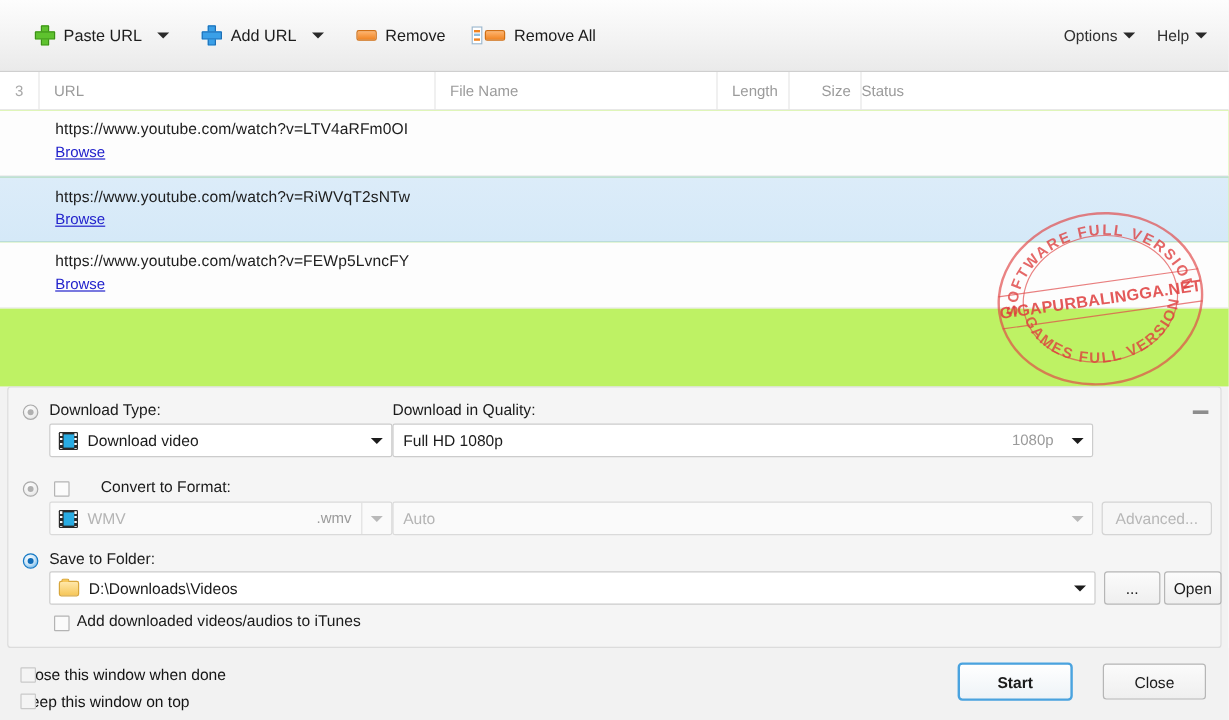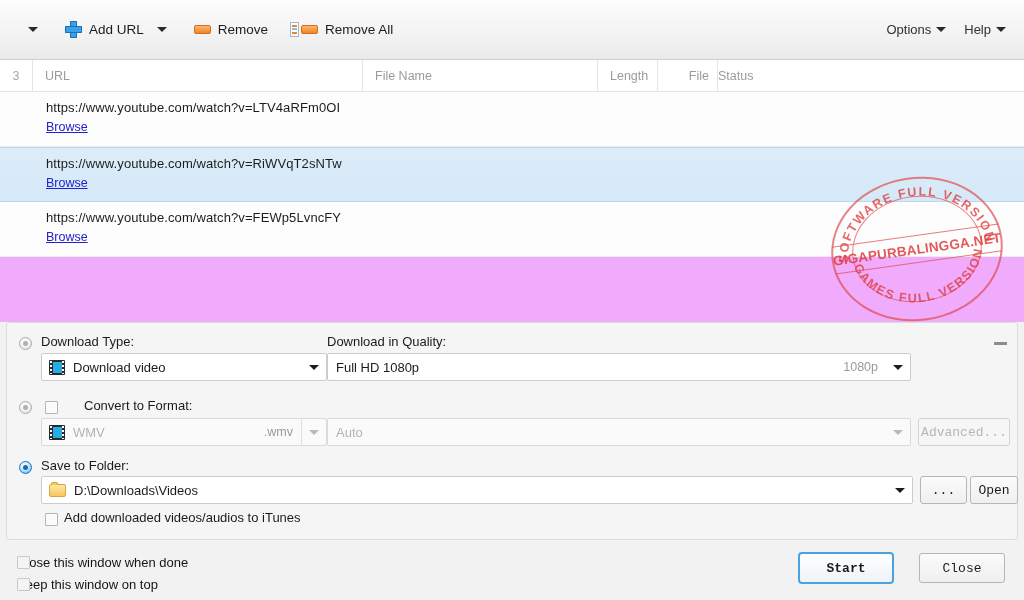--- a/index.html
+++ b/index.html
@@ -83,21 +83,21 @@
     display: flex; align-items: center;
     font-size: 12.5px; color: #9b9b9b;
   }
   .lh-cell { position: relative; height: 32px; display: flex; align-items: center; box-sizing: border-box; }
   .lh-sep { border-left: 1px solid #e6e6e6; }
   .lh-count { width: 32px; justify-content: center; color: #a8a8a8; }
 
   
   .list-body {
     position: absolute; left: 0; top: 92px; width: 1024px; height: 230px;
-    background: #f0abfc; overflow: hidden;
+    background: #bef264; overflow: hidden;
   }
   .row {
     position: relative; height: 55px; box-sizing: border-box;
     border-bottom: 1px solid #ececec;
     background: #fdfdfd;
     padding: 7px 0 0 46px;
   }
   .row.selected {
     background: linear-gradient(to bottom, #dcecf9 0%, #d5e9f8 100%);
     border-top: 1px solid #b8d8ef;
@@ -190,21 +190,21 @@
     content: ""; position: absolute; left: 1px; top: -3px; width: 7px; height: 3px;
     background: #f6c75a; border: 1px solid #d8a63b; border-bottom: none;
     border-radius: 2px 2px 0 0; box-sizing: border-box;
   }
 
   .btn {
     position: absolute; box-sizing: border-box;
     background: linear-gradient(to bottom, #fbfbfb 0%, #efefef 100%);
     border: 1px solid #b6b6b6; border-radius: 3px;
     display: flex; align-items: center; justify-content: center;
-    font-size: 13px; color: #1b1b1b; cursor: default; font-family: Liberation Mono, monospace;
+    font-size: 13px; color: #1b1b1b; cursor: default;
   }
   .btn.disabled { color: #b7b7b7; border-color: #d4d4d4; background: #f6f6f6; }
   .btn.primary {
     border: 2px solid #4aa3df; border-radius: 4px;
     background: linear-gradient(to bottom, #ffffff 0%, #eef3f7 100%);
     font-weight: bold;
   }
 
   
   .footer {
@@ -247,20 +247,24 @@
   }
 </style>
 </head>
 <body>
 
 <div id="app">
 
   <div class="toolbar">
     <div class="tb-left">
 
+      <div class="tb-btn">
+        <span class="plus-ico plus-green"></span>
+        <span>Paste URL</span>
+      </div>
       <div class="tb-caret">
         <span class="caret-down"></span>
       </div>
 
       <div class="tb-btn" style="margin-left:14px">
         <span class="plus-ico plus-blue"></span>
         <span>Add URL</span>
       </div>
       <div class="tb-caret">
         <span class="caret-down"></span>
@@ -294,21 +298,21 @@
         <span class="caret-down"></span>
       </div>
     </div>
   </div>
 
   <div class="list-head">
     <div class="lh-cell lh-count">3</div>
     <div class="lh-cell lh-sep" style="width:330px;padding-left:12px">URL</div>
     <div class="lh-cell lh-sep" style="width:235px;padding-left:12px">File Name</div>
     <div class="lh-cell lh-sep" style="width:60px;padding-left:12px">Length</div>
-    <div class="lh-cell lh-sep" style="width:60px;padding-left:12px;justify-content:flex-end;padding-right:8px">File</div>
+    <div class="lh-cell lh-sep" style="width:60px;padding-left:12px;justify-content:flex-end;padding-right:8px">Size</div>
     <div class="lh-cell lh-sep" style="width:240px;">Status</div>
   </div>
 
   <div class="list-body">
 
     <div class="row">
       <div class="row-url">https://www.youtube.com/watch?v=LTV4aRFm0OI</div>
       <a class="row-browse">Browse</a>
     </div>
 

